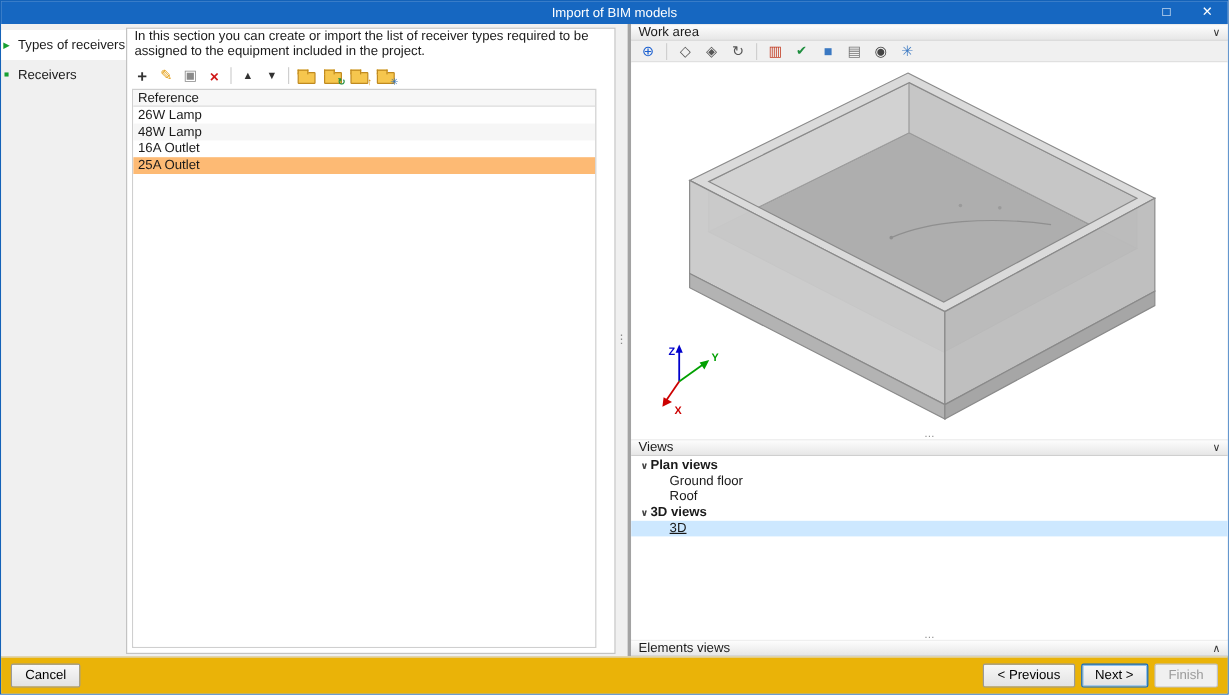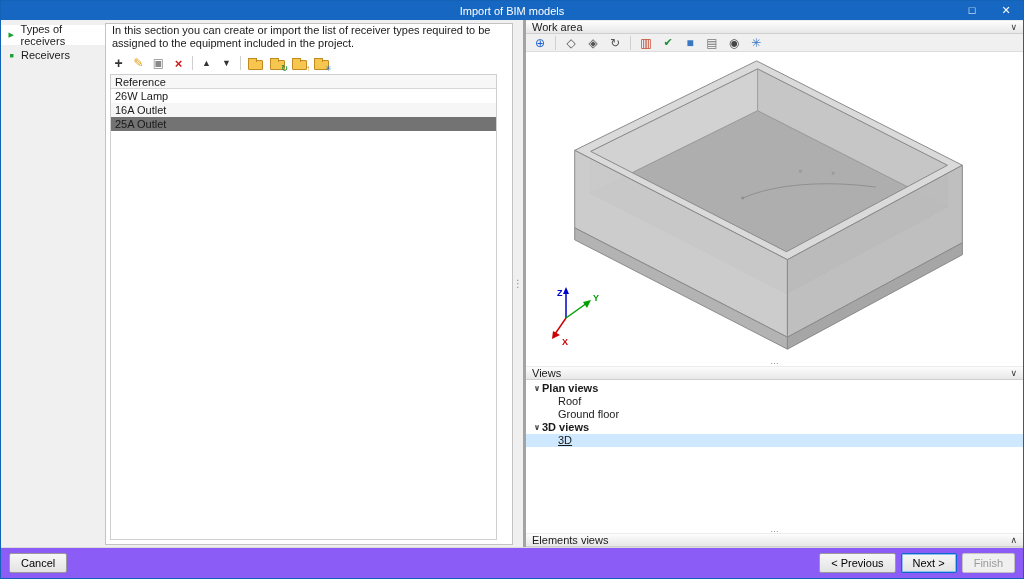--- a/index.html
+++ b/index.html
@@ -11,21 +11,21 @@
   
   .titlebar { height:19px; flex:0 0 19px; background:#1667c1; color:#fff; display:flex; align-items:center; }
   .titlebar .title { flex:1; text-align:center; font-size:11px; }
   .titlebar .pad { width:68px; }
   .cap-btn { width:34px; height:19px; line-height:18px; text-align:center; font-size:11px; cursor:default; }
 
   
   .content { flex:1; display:flex; min-height:0; }
 
   .sidebar { width:104px; flex:0 0 104px; padding-top:5px; background:#f0f0f0; }
-  .side-item { display:flex; align-items:center; gap:5px; height:20px; padding-left:6px; cursor:default; }
+  .side-item { display:flex; align-items:center; gap:5px; height:25px; cursor:default; }
   .side-item.active { background:#ffffff; }
   .side-icon { font-size:7px; color:#18a033; width:9px; text-align:center; }
 
   .main-panel { flex:1; min-width:0; background:#fff; border:1px solid #c3c3c3; margin:3px 0 2px 0; display:flex; flex-direction:column; }
   .description { padding:0 6px 2px 6px; line-height:13px; }
 
   .toolbar { display:flex; align-items:center; gap:3px; padding:3px 4px 2px 4px; }
   .ticon { width:17px; height:16px; display:flex; align-items:center; justify-content:center; font-size:12px; cursor:default; }
   .tsep { width:1px; height:14px; background:#cfcfcf; margin:0 2px; }
   [data-name="add-icon"]{color:#333;font-weight:bold;font-size:14px;}
@@ -38,21 +38,21 @@
   .folder .ovl { position:absolute; right:-4px; bottom:-4px; font-size:8px; font-weight:bold; }
   [data-name="folder-sync-icon"] .ovl{color:#1e8e3e;}
   [data-name="folder-up-icon"] .ovl{color:#d98a00;}
   [data-name="folder-gear-icon"] .ovl{color:#2f6fba;}
 
   .table { margin:1px 15px 4px 4px; border:1px solid #cfcfcf; flex:1; display:flex; flex-direction:column; overflow:hidden; }
   .thead { height:14px; flex:0 0 14px; line-height:14px; padding-left:4px; background:#f7f7f7; border-bottom:1px solid #d8d8d8; }
   .tbody { flex:1; background:#fff; }
   .trow { height:14px; line-height:14px; padding-left:4px; cursor:default; }
   .trow:nth-child(even) { background:#f6f6f6; }
-  .trow.selected { background:#737373; }
+  .trow.selected { background:#fdba74; }
 
   .vsplit { width:10px; flex:0 0 10px; display:flex; align-items:center; justify-content:center; color:#8a8a8a; font-size:10px; cursor:col-resize; }
 
   .right-panel { width:500px; flex:0 0 500px; display:flex; flex-direction:column; min-height:0; border-left:3px solid #a3a3a3; background:#fff; }
   .sec-header { height:14px; flex:0 0 14px; background:linear-gradient(#fdfdfd,#e7e7e7); border-top:1px solid #ececec; border-bottom:1px solid #cfcfcf; display:flex; align-items:center; justify-content:space-between; padding:0 6px; cursor:default; }
   .chev { font-size:9px; color:#333; cursor:pointer; }
 
   .wa-toolbar { height:18px; flex:0 0 18px; display:flex; align-items:center; gap:4px; padding:0 5px; background:#f0f0f0; border-bottom:1px solid #ddd; }
   .wicon { width:18px; text-align:center; font-size:12px; cursor:default; }
   [data-name="coordinate-icon"]{color:#1a5fd0;}
@@ -74,21 +74,21 @@
 
   .views-area { flex:1; min-height:0; background:#fff; position:relative; padding-top:2px; }
   .tree-row { height:13px; line-height:13px; display:flex; align-items:center; cursor:default; }
   .tree-row .texp { width:10px; margin-left:6px; font-size:8px; color:#444; text-align:center; }
   .tree-row.group { font-weight:bold; }
   .tree-row.child { padding-left:32px; font-weight:normal; }
   .tree-row.selected { background:#cde8ff;text-decoration:underline; }
   .views-grip { position:absolute; bottom:1px; left:0; right:0; text-align:center; color:#888; font-size:9px; line-height:5px; cursor:row-resize; }
 
   
-  .footer { height:31px; flex:0 0 31px; display:flex; align-items:center; padding:0 8px; gap:5px; background:#8b5cf6; border-top:1px solid #dcdcdc; }
+  .footer { height:31px; flex:0 0 31px; display:flex; align-items:center; padding:0 8px; gap:5px; background:#eab308; border-top:1px solid #dcdcdc; }
   .spacer { flex:1; }
   .btn { height:20px; padding:0 11px; background:linear-gradient(#f7f7f7,#e3e3e3); border:1px solid #9a9a9a; border-radius:2px; font-size:11px; display:flex; align-items:center; cursor:default; }
   .btn.primary { border:1px solid #0a6ad2; box-shadow:inset 0 0 0 1px #8fc0ec; }
   .btn.disabled { color:#9b9b9b; background:#f0f0f0; border-color:#c2c2c2; }
 </style>
 </head>
 <body>
 
 <div class="window" data-name="import-bim-dialog">
 
@@ -135,20 +135,21 @@
           </span>
         <span class="folder" data-name="folder-gear-icon">
             <span class="ovl">✳</span>
           </span>
       </div>
 
       <div class="table" data-name="receiver-types-table">
         <div class="thead" data-name="column-header-reference">Reference</div>
         <div class="tbody" data-name="table-body">
           <div class="trow" data-name="table-row">26W Lamp</div>
+          <div class="trow" data-name="table-row">48W Lamp</div>
           <div class="trow" data-name="table-row">16A Outlet</div>
           <div class="trow selected" data-name="table-row-selected">25A Outlet</div>
         </div>
       </div>
     </section>
 
     <div class="vsplit" data-name="vertical-splitter">⋮</div>
 
     <section class="right-panel" data-name="bim-preview-panel">
 
@@ -212,25 +213,25 @@
       <div class="sec-header" data-name="views-header">
         <span data-name="views-title">Views</span>
         <span class="chev" data-name="collapse-chevron-icon">∨</span>
       </div>
 
       <div class="views-area" data-name="views-tree">
         <div class="tree-row group" data-name="tree-group-plan-views">
           <span class="texp" data-name="expander-icon">∨</span>
           <span data-name="tree-label">Plan views</span>
         </div>
+        <div class="tree-row child" data-name="tree-item-ground-floor">
+          <span data-name="tree-label">Ground floor</span>
+        </div>
         <div class="tree-row child" data-name="tree-item-roof">
           <span data-name="tree-label">Roof</span>
-        </div>
-        <div class="tree-row child" data-name="tree-item-ground-floor">
-          <span data-name="tree-label">Ground floor</span>
         </div>
         <div class="tree-row group" data-name="tree-group-3d-views">
           <span class="texp" data-name="expander-icon">∨</span>
           <span data-name="tree-label">3D views</span>
         </div>
         <div class="tree-row child selected" data-name="tree-item-3d-selected">
           <span data-name="tree-label">3D</span>
         </div>
         <div class="views-grip" data-name="horizontal-splitter">…</div>
       </div>

